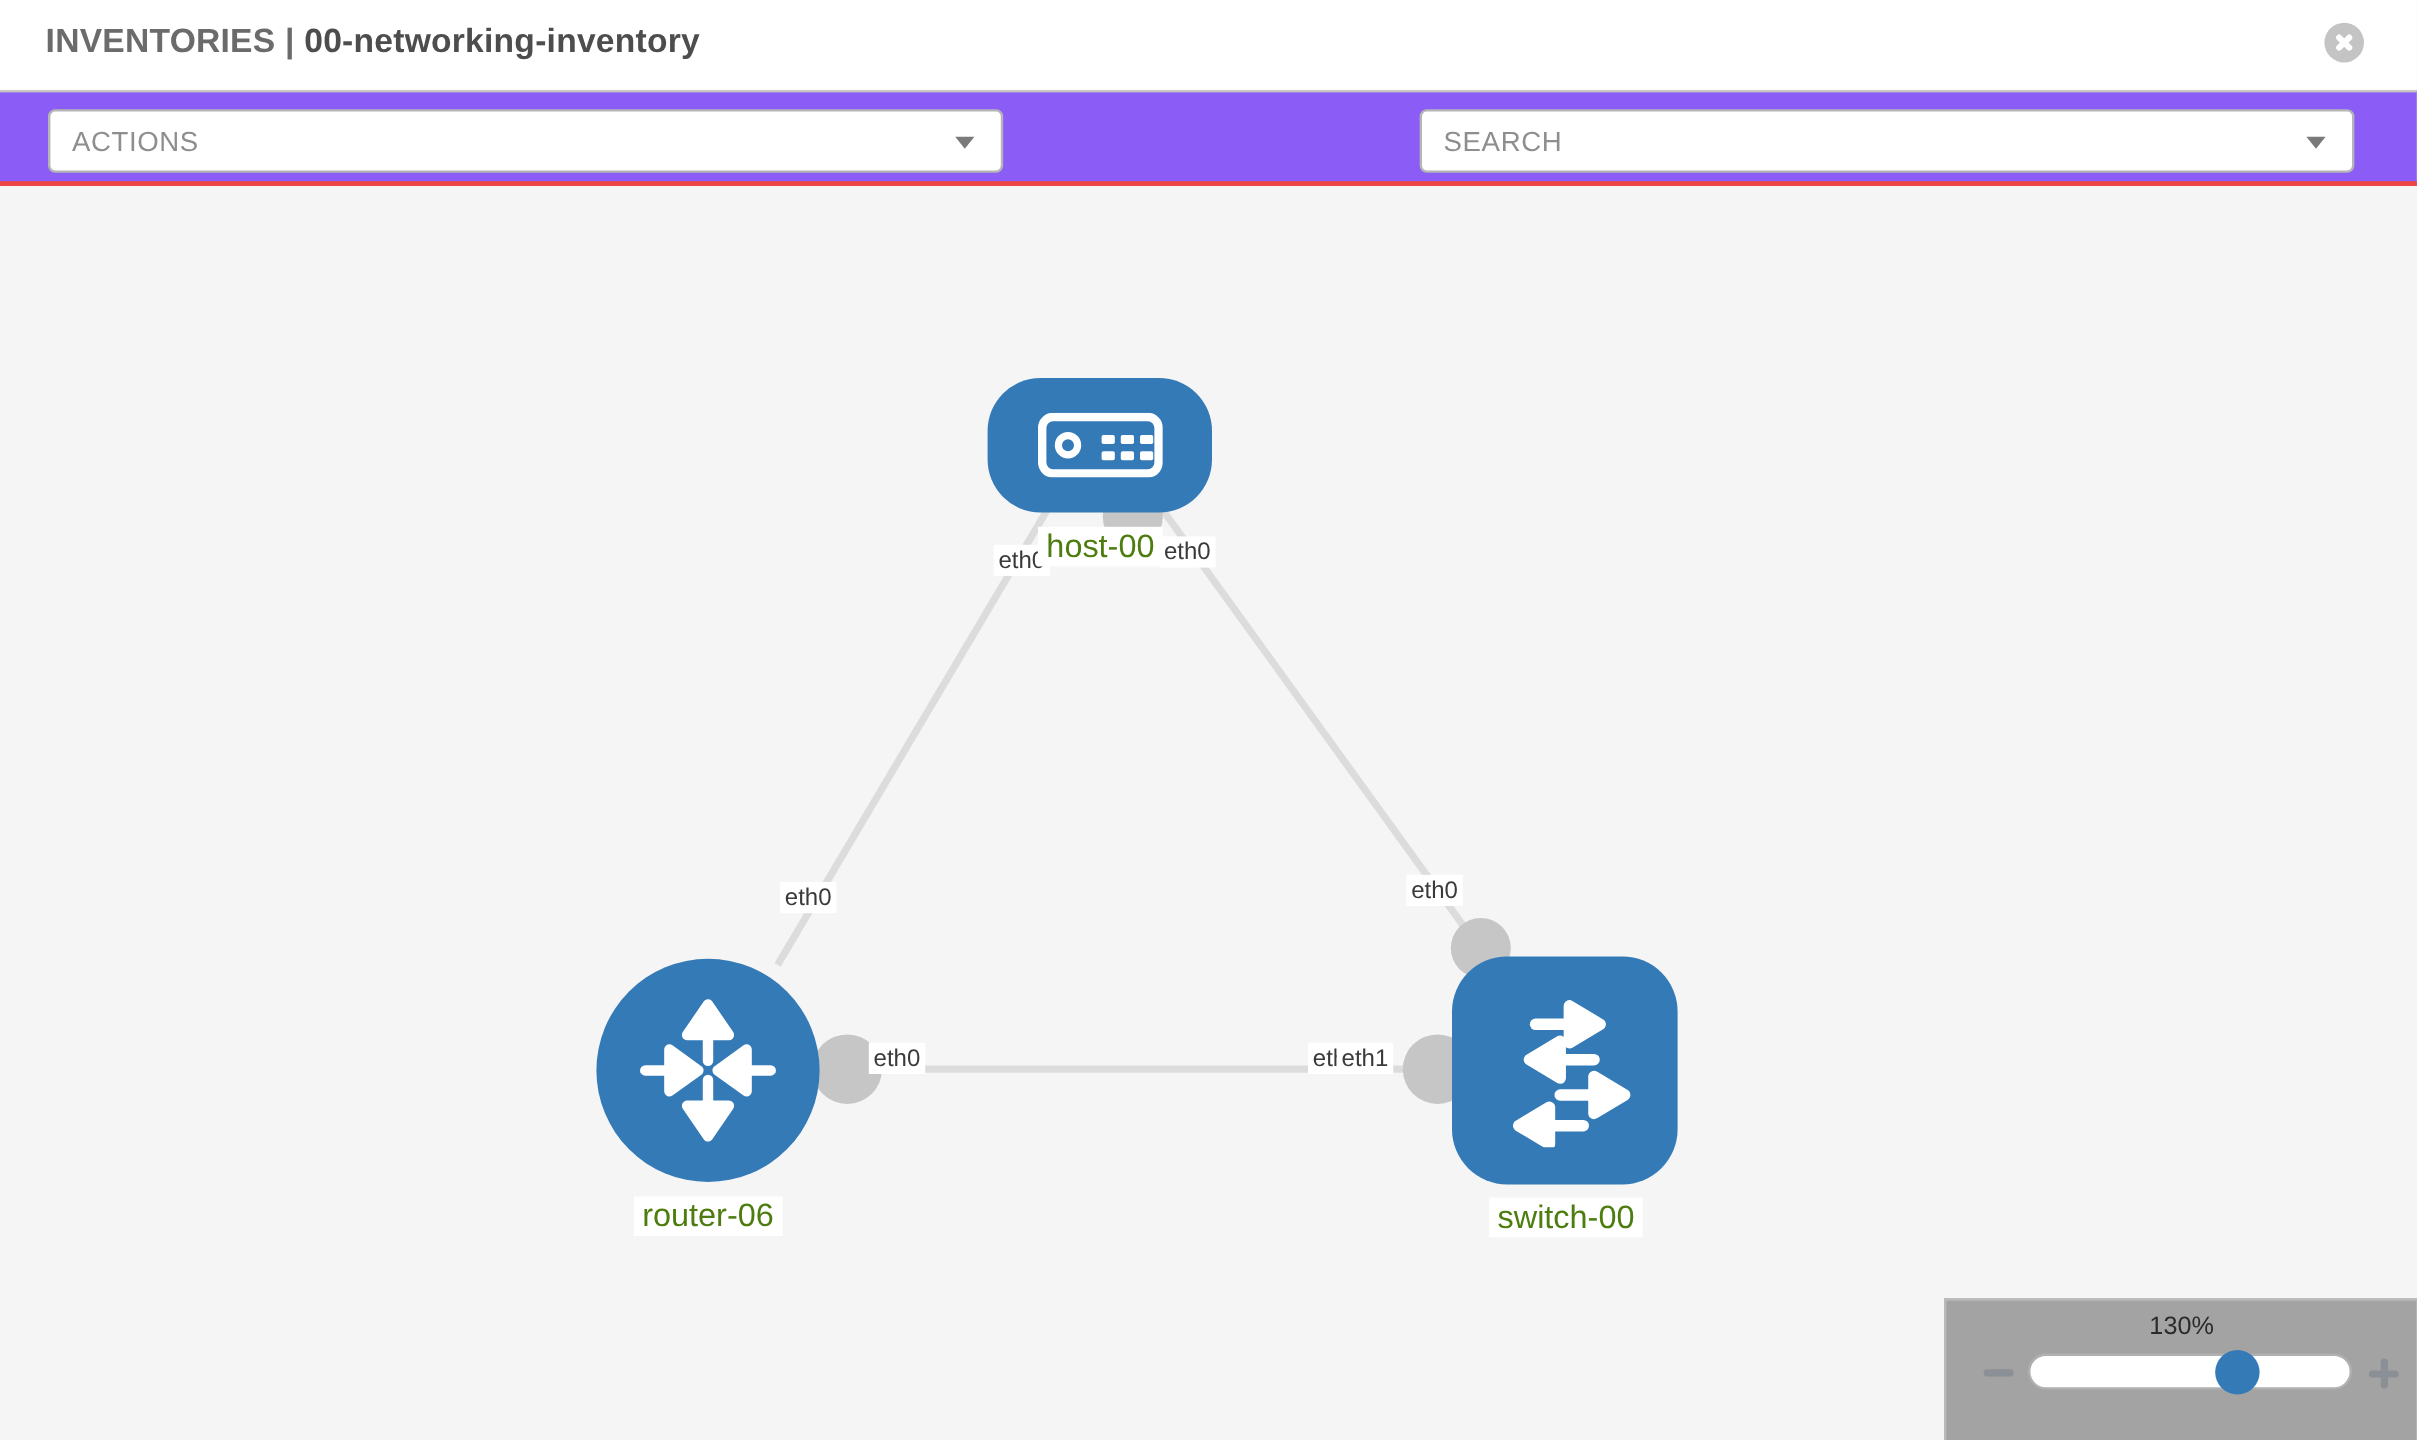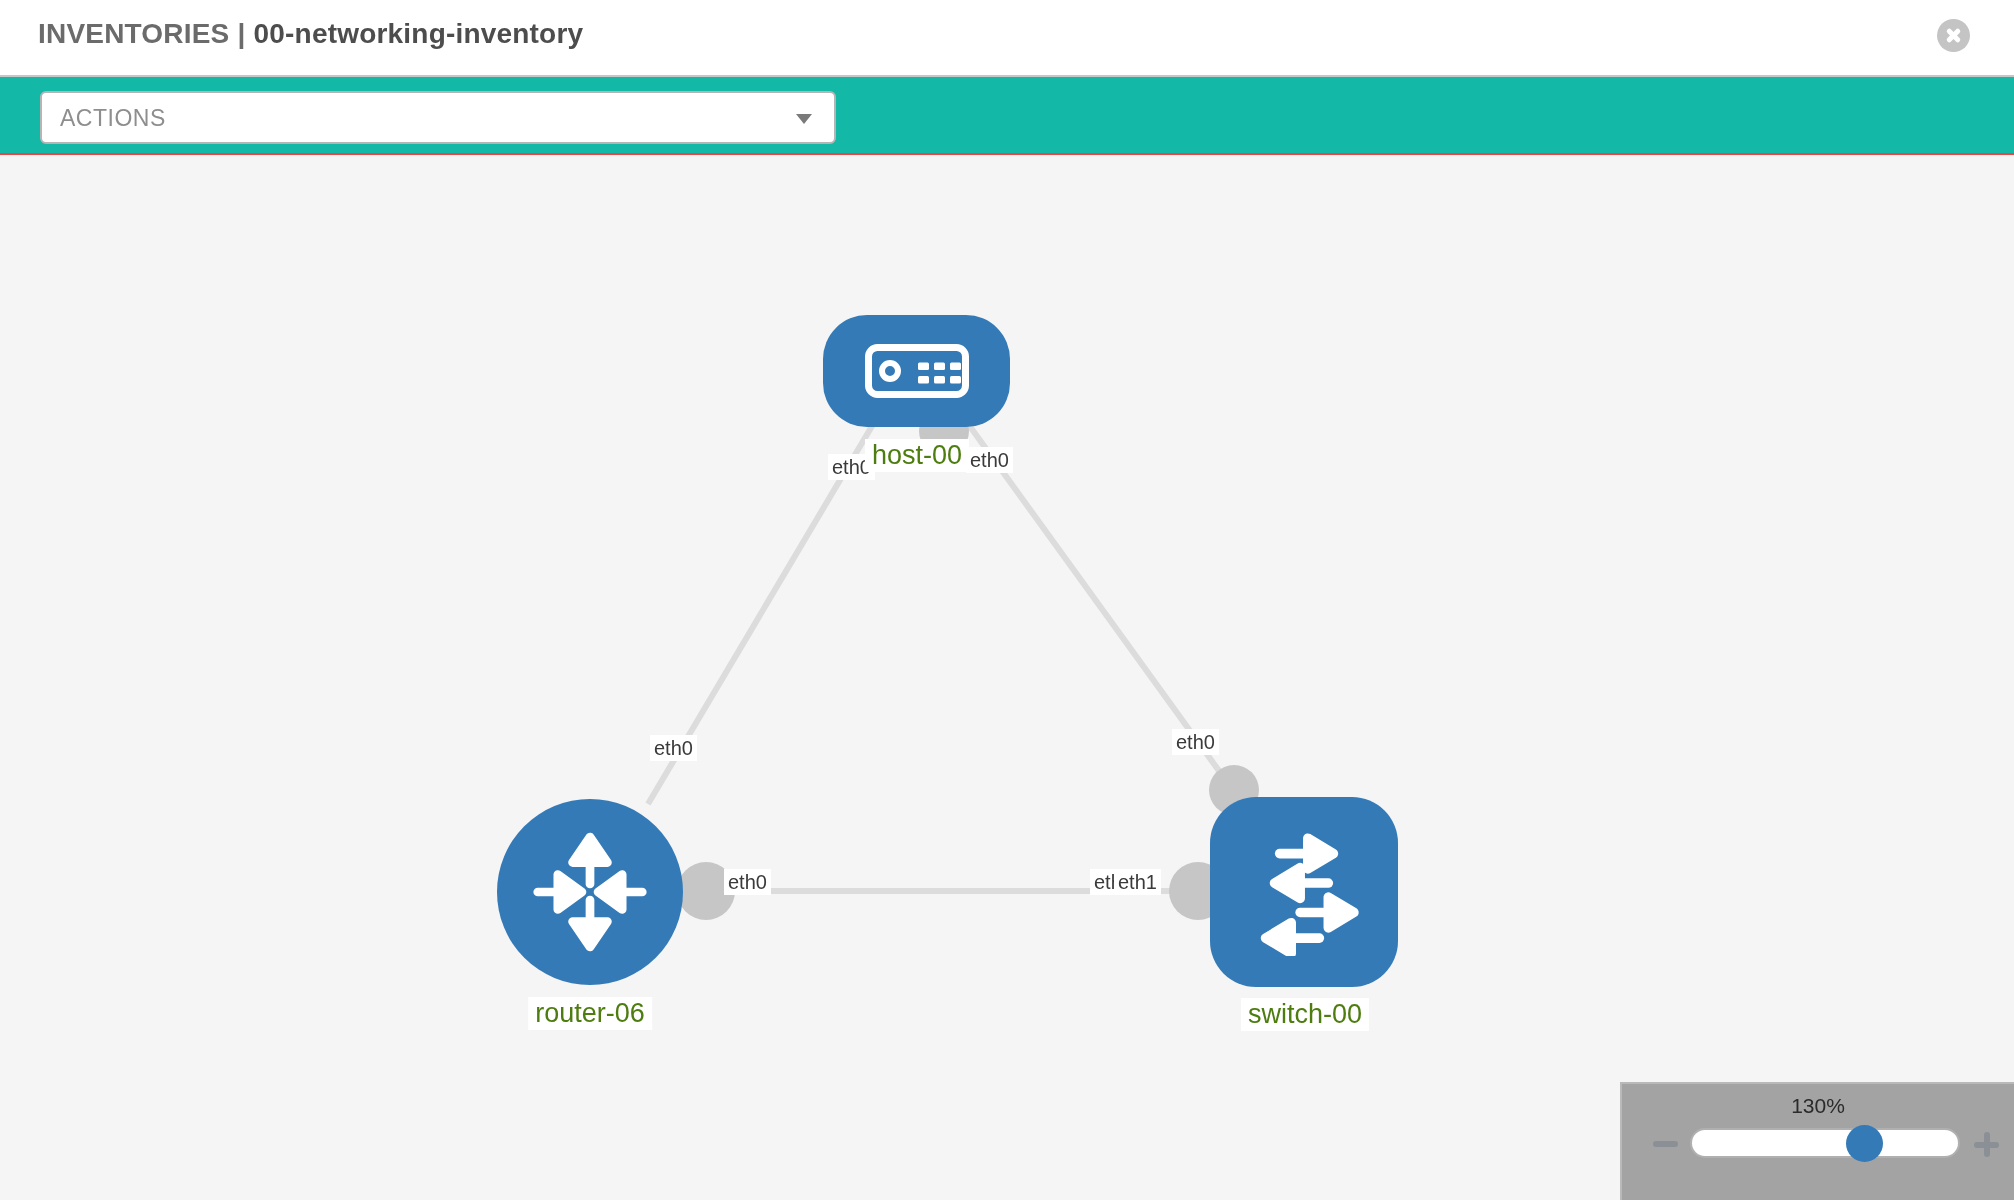--- a/index.html
+++ b/index.html
@@ -21,22 +21,22 @@
     position:absolute;right:44px;top:19px;width:33px;height:33px;border-radius:50%;
     background:#c4c4c4;border:none;cursor:pointer;padding:0;
   }
   .close-btn .xbar{
     position:absolute;left:8px;top:14px;width:17px;height:5px;background:#ffffff;border-radius:2.5px;
   }
   .close-btn .xbar.a{transform:rotate(45deg);}
   .close-btn .xbar.b{transform:rotate(-45deg);}
   
   .toolbar{
-    position:absolute;left:0;top:75px;width:2014px;height:80px;background:#14b8a6;
-    border-top:2px solid #c6c6c6;border-bottom:2px solid #ef4444;box-sizing:border-box;
+    position:absolute;left:0;top:75px;width:2014px;height:80px;background:#8b5cf6;
+    border-top:2px solid #c6c6c6;border-bottom:4px solid #ef4444;box-sizing:border-box;
   }
   .select-box{
     position:absolute;top:14px;height:53px;background:#ffffff;border:2px solid #b5b5b5;
     border-radius:6px;box-sizing:border-box;cursor:pointer;
   }
   .select-box .sel-text{
     position:absolute;left:18px;top:12px;font-size:23px;color:#8e8e8e;letter-spacing:0.5px;
   }
   .caret{
     position:absolute;right:22px;top:21px;width:0;height:0;
@@ -133,20 +133,24 @@
 
   <button class="tool-icon-btn key-btn">
     <svg width="40" height="40" viewBox="0 0 40 40">
       <circle cx="12" cy="12" r="7" stroke="#747c82" stroke-width="5.5" fill="none"></circle>
       <path d="M17.5 17.5 L33 29.5" stroke="#747c82" stroke-width="5.5" stroke-linecap="round" fill="none"></path>
       <path d="M25.5 23.5 L21.5 29.5" stroke="#747c82" stroke-width="4.5" stroke-linecap="round" fill="none"></path>
       <path d="M32 28.5 L28 34.5" stroke="#747c82" stroke-width="4.5" stroke-linecap="round" fill="none"></path>
     </svg>
   </button>
 
+  <div class="select-box search-box">
+    <span class="sel-text">SEARCH</span>
+    <i class="caret"></i>
+  </div>
 </div>
 
 <div class="canvas">
 
   <svg class="links-svg" width="2014" height="1043">
 
     <line x1="875" y1="264" x2="648" y2="647" stroke="#dcdcdc" stroke-width="6"></line>
     <line x1="966" y1="264" x2="1235" y2="636" stroke="#dcdcdc" stroke-width="6"></line>
     <line x1="700" y1="734" x2="1205" y2="734" stroke="#dcdcdc" stroke-width="6"></line>
 

